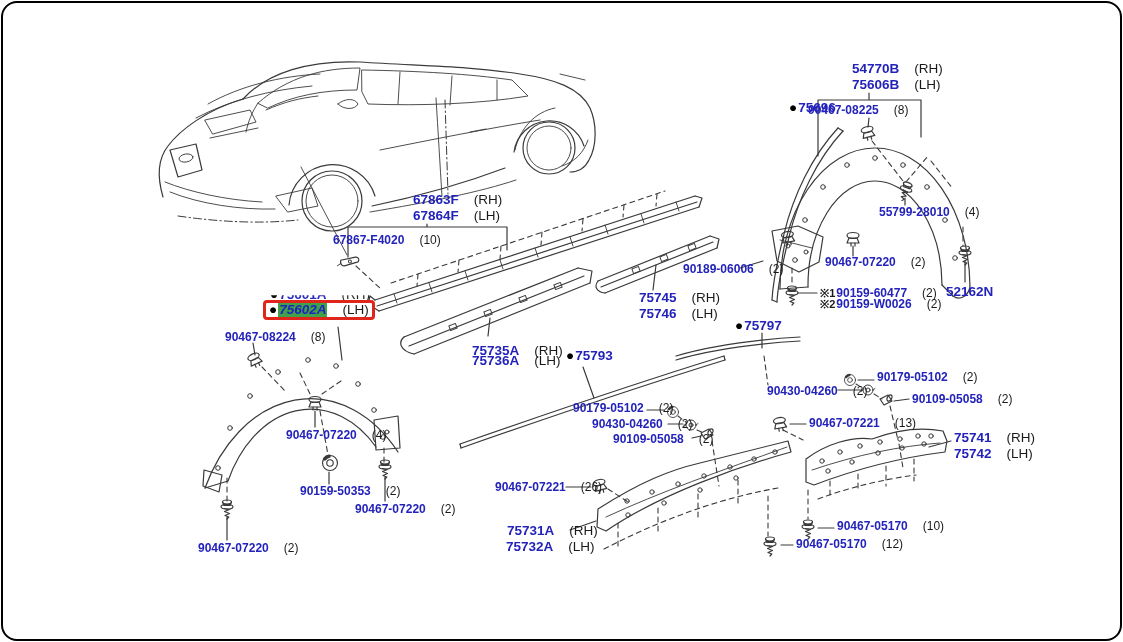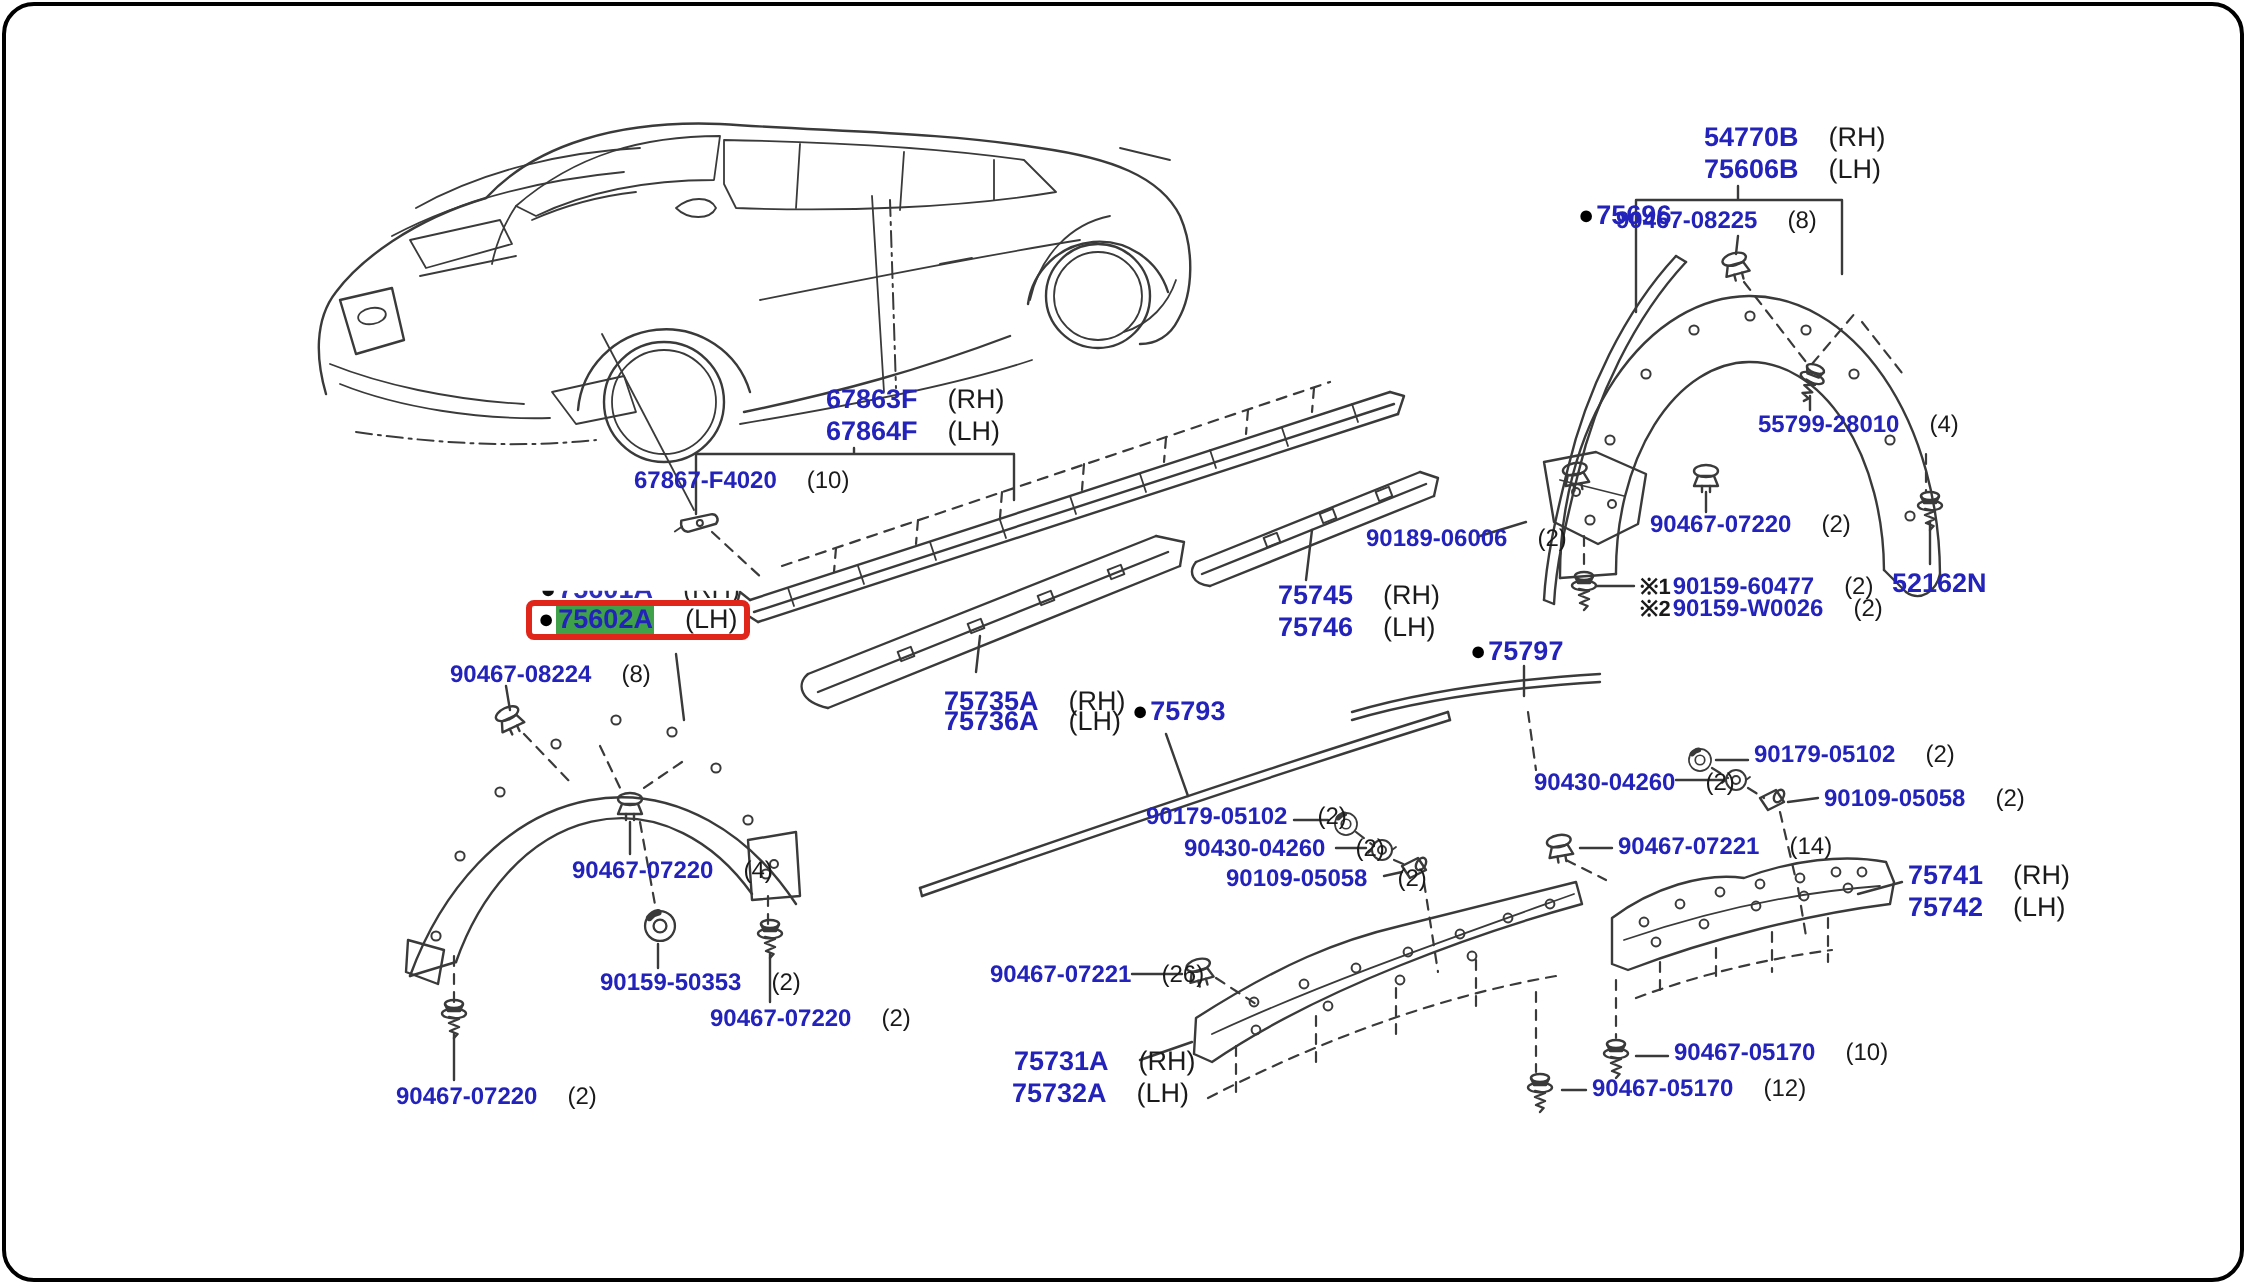--- a/index.html
+++ b/index.html
@@ -16,21 +16,21 @@
   svg.art .shade{stroke-width:3;}
   .lbl{position:absolute;white-space:nowrap;font-size:12px;font-weight:bold;color:#1a1a1a;line-height:1.05;}
   .lbl .num{color:#2323bb;}
   .lbl .sfx{color:#1a1a1a;font-weight:normal;padding-left:15px;}
   .lbl .pfx{color:#1a1a1a;font-size:11px;margin-right:1px;}
   .lbl .blt{color:#000;margin-right:1px;}
   .lg{font-size:13.5px;}
   .clipped{clip-path:inset(52% 0 0 0);opacity:.95;}
   .sel-box{display:inline-flex;align-items:center;border:3px solid #e0251b;border-radius:4px;
            background:#fff;padding:0 3px;}
-  .hl-num{background:#3fa149;color:#1d21aa;padding:0 1px;}
+  .hl-num{background:#3fa149;color:#1d21aa;padding:0 1px;font-style:italic;}
 </style>
 </head>
 <body>
 
 <div class="canvas">
 
   <svg class="art" width="1123" height="642" viewBox="0 0 1123 642">
     <defs>
       <g id="clipA">
         <ellipse cx="0" cy="-3.5" rx="6" ry="3"></ellipse>
@@ -272,21 +272,21 @@
   <div class="lbl" style="left:879px;top:206px"><span class="num">55799-28010</span><span class="sfx">(4)</span></div>
   <div class="lbl" style="left:825px;top:256px"><span class="num">90467-07220</span><span class="sfx">(2)</span></div>
   <div class="lbl" style="left:820px;top:287px"><span class="pfx">※1</span><span class="num">90159-60477</span><span class="sfx">(2)</span></div>
   <div class="lbl" style="left:820px;top:298px"><span class="pfx">※2</span><span class="num">90159-W0026</span><span class="sfx">(2)</span></div>
   <div class="lbl lg" style="left:946px;top:285px"><span class="num">52162N</span></div>
   <div class="lbl" style="left:683px;top:263px"><span class="num">90189-06006</span><span class="sfx">(2)</span></div>
   <div class="lbl lg" style="left:639px;top:291px"><span class="num">75745</span><span class="sfx">(RH)</span></div>
   <div class="lbl lg" style="left:639px;top:307px"><span class="num">75746</span><span class="sfx">(LH)</span></div>
   <div class="lbl lg" style="left:413px;top:193px"><span class="num">67863F</span><span class="sfx">(RH)</span></div>
   <div class="lbl lg" style="left:413px;top:209px"><span class="num">67864F</span><span class="sfx">(LH)</span></div>
-  <div class="lbl" style="left:317px;top:234px"><span class="num">67867-F4020</span><span class="sfx">(10)</span></div>
+  <div class="lbl" style="left:333px;top:234px"><span class="num">67867-F4020</span><span class="sfx">(10)</span></div>
   <div class="lbl lg clipped" style="left:270px;top:288px"><span class="blt">●</span><span class="num">75601A</span><span class="sfx">(RH)</span></div>
   <div class="lbl lg" style="left:263px;top:300px">
     <span class="sel-box">
         <span class="blt">●</span>
         <span class="num hl-num">75602A</span>
         <span class="sfx">(LH)</span>
       </span>
   </div>
   <div class="lbl" style="left:225px;top:331px"><span class="num">90467-08224</span><span class="sfx">(8)</span></div>
   <div class="lbl" style="left:286px;top:429px"><span class="num">90467-07220</span><span class="sfx">(4)</span></div>
@@ -296,21 +296,21 @@
   <div class="lbl lg" style="left:472px;top:344px"><span class="num">75735A</span><span class="sfx">(RH)</span></div>
   <div class="lbl lg" style="left:472px;top:354px"><span class="num">75736A</span><span class="sfx">(LH)</span></div>
   <div class="lbl lg" style="left:566px;top:349px"><span class="blt">●</span><span class="num">75793</span></div>
   <div class="lbl lg" style="left:735px;top:319px"><span class="blt">●</span><span class="num">75797</span></div>
   <div class="lbl" style="left:573px;top:402px"><span class="num">90179-05102</span><span class="sfx">(2)</span></div>
   <div class="lbl" style="left:592px;top:418px"><span class="num">90430-04260</span><span class="sfx">(2)</span></div>
   <div class="lbl" style="left:613px;top:433px"><span class="num">90109-05058</span><span class="sfx">(2)</span></div>
   <div class="lbl" style="left:767px;top:385px"><span class="num">90430-04260</span><span class="sfx">(2)</span></div>
   <div class="lbl" style="left:877px;top:371px"><span class="num">90179-05102</span><span class="sfx">(2)</span></div>
   <div class="lbl" style="left:912px;top:393px"><span class="num">90109-05058</span><span class="sfx">(2)</span></div>
-  <div class="lbl" style="left:809px;top:417px"><span class="num">90467-07221</span><span class="sfx">(14)</span></div>
+  <div class="lbl" style="left:809px;top:417px"><span class="num">90467-07221</span><span class="sfx">(13)</span></div>
   <div class="lbl lg" style="left:954px;top:431px"><span class="num">75741</span><span class="sfx">(RH)</span></div>
   <div class="lbl lg" style="left:954px;top:447px"><span class="num">75742</span><span class="sfx">(LH)</span></div>
   <div class="lbl" style="left:495px;top:481px"><span class="num">90467-07221</span><span class="sfx">(26)</span></div>
   <div class="lbl lg" style="left:507px;top:524px"><span class="num">75731A</span><span class="sfx">(RH)</span></div>
   <div class="lbl lg" style="left:506px;top:540px"><span class="num">75732A</span><span class="sfx">(LH)</span></div>
   <div class="lbl" style="left:837px;top:520px"><span class="num">90467-05170</span><span class="sfx">(10)</span></div>
   <div class="lbl" style="left:796px;top:538px"><span class="num">90467-05170</span><span class="sfx">(12)</span></div>
 
   <div class="frame"></div>
 </div>

